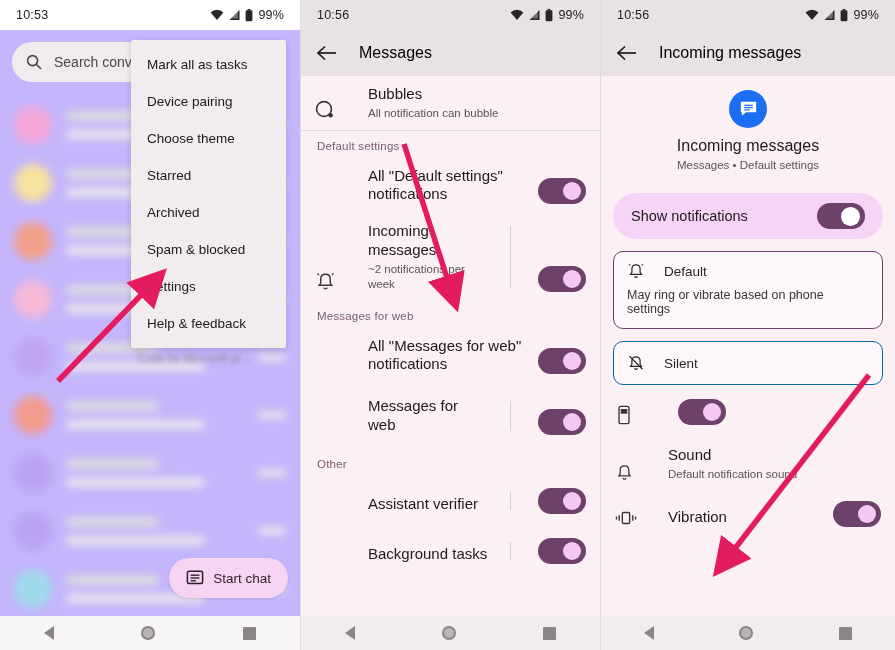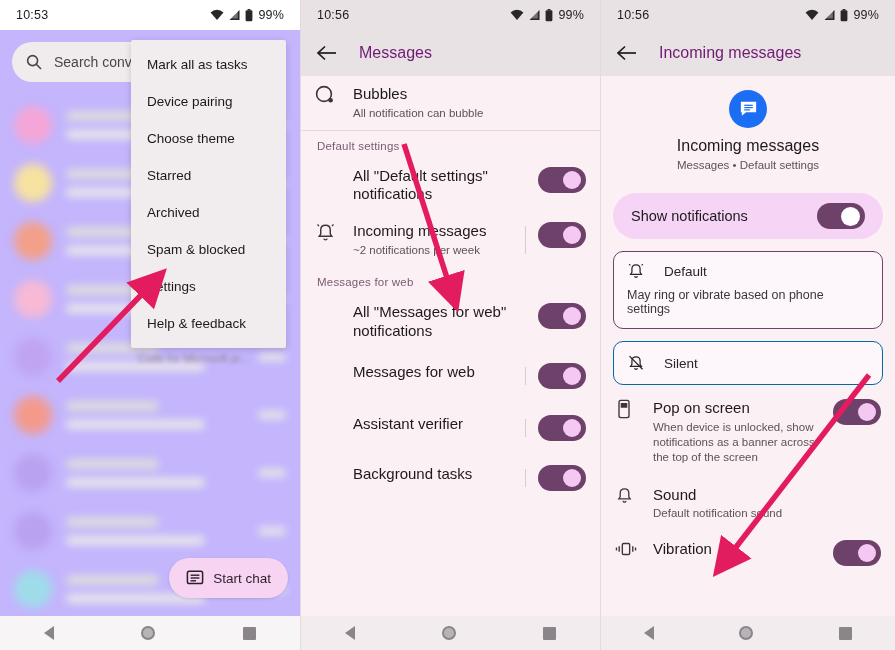--- a/index.html
+++ b/index.html
@@ -69,29 +69,29 @@
     display: flex; align-items: center; gap: 9px; padding: 0 17px;
     font-size: 13.5px; color: #2c1f2b; box-shadow: 0 1px 3px rgba(0,0,0,.12);
     z-index: 4;
   }
 
   
   .appbar {
     height: 46px; background: #e9e2e4; display: flex;
     align-items: center; gap: 22px; padding: 0 16px;
   }
-  .appbar-title { font-size: 16px; color: #701a75; }
+  .appbar-title { font-size: 16px; color: #000000; }
 
   
   .section-label {
     font-size: 11.5px; color: #7c5a74; padding: 9px 16px 6px 16px; letter-spacing: .2px;
   }
   .divider { height: 1px; background: #e5d9dd; margin: 0 0; }
 
-  .row { display: flex; align-items: flex-start; padding: 9px 14px; gap: 0; }
+  .row { display: flex; align-items: flex-end; padding: 9px 14px; gap: 15px; }
   .row-icon { width: 38px; flex: 0 0 38px; display: flex; align-items: center; justify-content: flex-start; }
   .row-body { flex: 1; min-width: 0; }
   .row-title { font-size: 15px; color: #1d1a1b; line-height: 1.25; }
   .row-sub { font-size: 11.5px; color: #5d5357; margin-top: 2px; line-height: 1.3; }
   .row-sep { width: 1px; align-self: stretch; background: #d8ccd1; margin: 4px 12px 4px 6px; }
 
   
   .toggle { width: 48px; height: 26px; border-radius: 13px; background: #6d4169;
             position: relative; flex: 0 0 48px; }
   .toggle .knob { position: absolute; top: 4px; right: 5px; width: 18px; height: 18px;
@@ -383,20 +383,21 @@
       <span class="row-icon"></span>
       <span class="row-body">
         <span class="row-title" style="display:block">Messages for web</span>
       </span>
       <span class="row-sep"></span>
       <span class="toggle">
           <span class="knob"></span>
         </span>
     </div>
 
+    <div class="section-label">Other</div>
 
     <div class="row" style="padding-top:12px;padding-bottom:12px">
       <span class="row-icon"></span>
       <span class="row-body">
         <span class="row-title" style="display:block">Assistant verifier</span>
       </span>
       <span class="row-sep"></span>
       <span class="toggle">
           <span class="knob"></span>
         </span>
@@ -500,24 +501,20 @@
       </div>
     </div>
 
     <div class="row" style="padding-top:14px">
       <span class="row-icon">
         <svg width="18" height="20" viewBox="0 0 16 22">
             <rect x="2.5" y="1.5" width="11" height="19" rx="2" fill="none" stroke="#3c3539" stroke-width="1.5"></rect>
             <rect x="4.4" y="4.4" width="7.2" height="5.2" fill="#3c3539"></rect>
           </svg>
       </span>
-      <span class="row-body">
-        <span class="row-title" style="display:block">Pop on screen</span>
-        <span class="row-sub" style="display:block">When device is unlocked, show notifications as a banner across the top of the screen</span>
-      </span>
       <span class="toggle" style="margin-left:10px">
           <span class="knob"></span>
         </span>
     </div>
 
     <div class="row" style="padding-top:12px">
       <span class="row-icon">
         <svg width="19" height="19" viewBox="0 0 22 22">
             <path d="M11 3.4c-3 0-5 2-5 5v4.2l-1.6 2.4h13.2L16 12.6V8.4c0-3-2-5-5-5z" fill="none" stroke="#3c3539" stroke-width="1.5"></path>
             <path d="M9.2 17.4a1.9 1.9 0 0 0 3.6 0" fill="none" stroke="#3c3539" stroke-width="1.5"></path>

